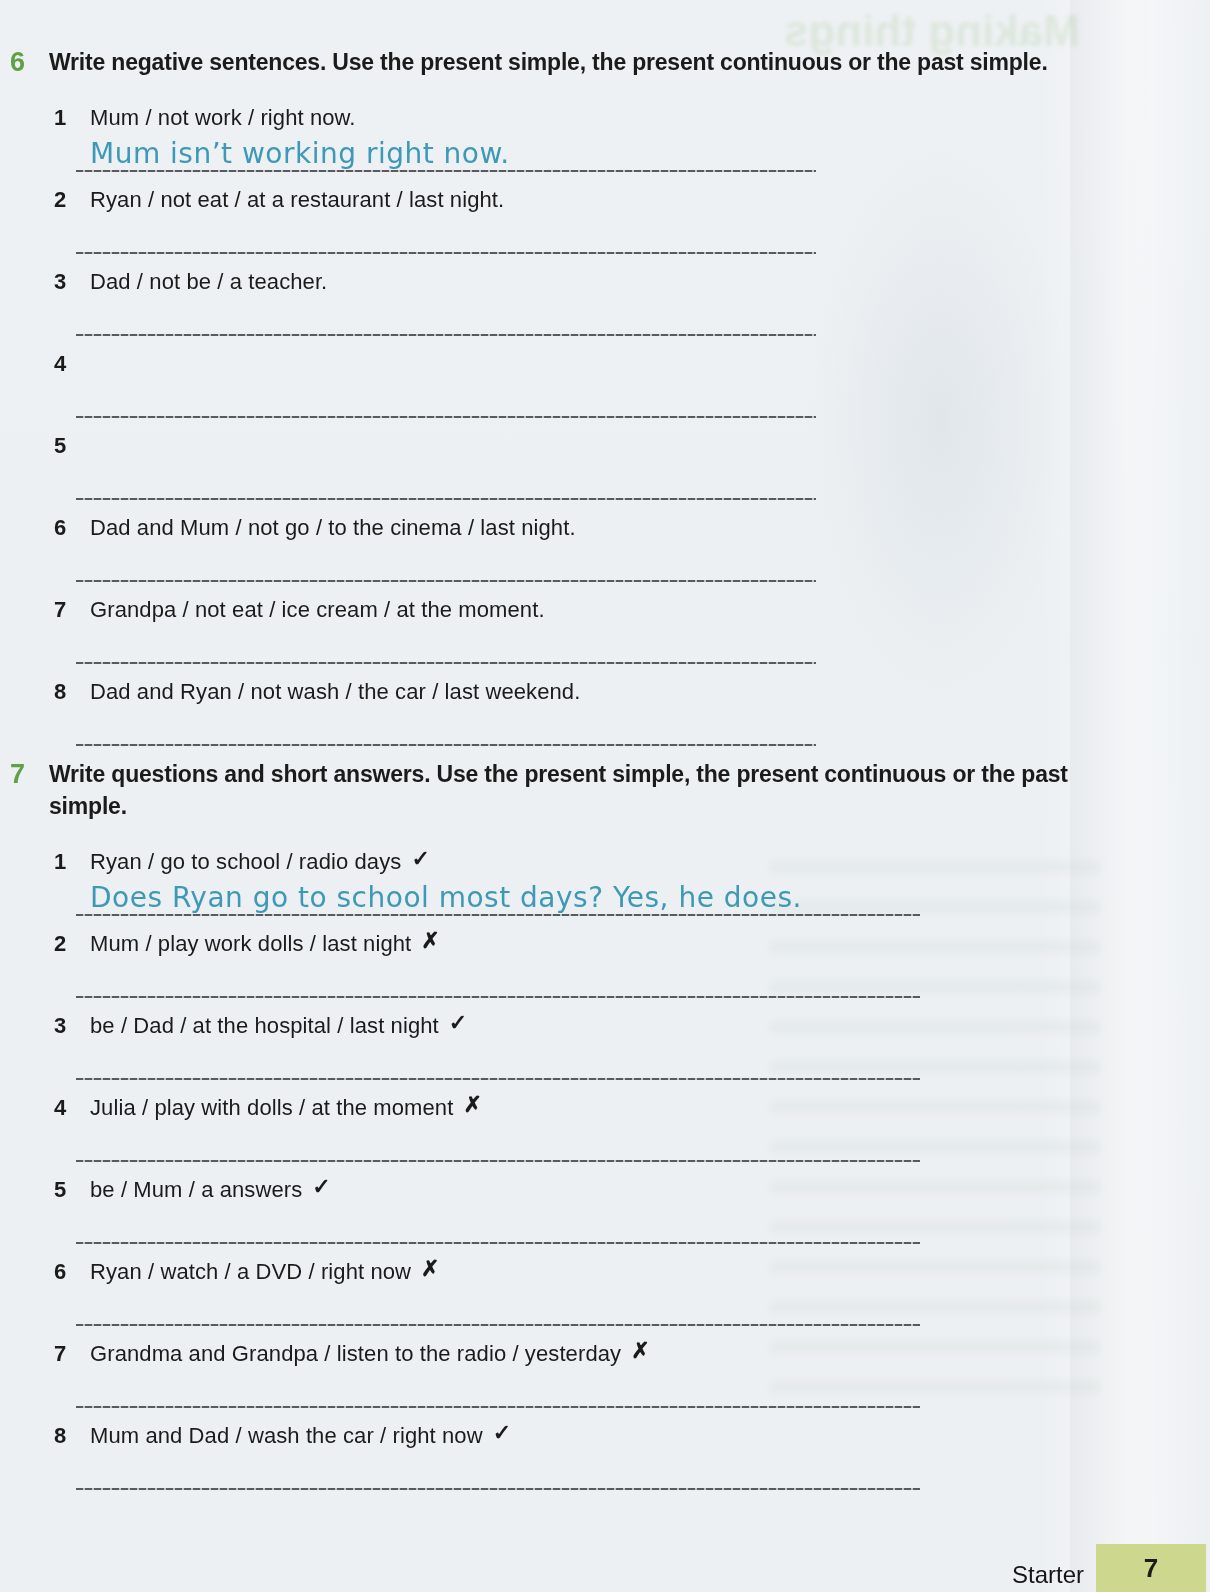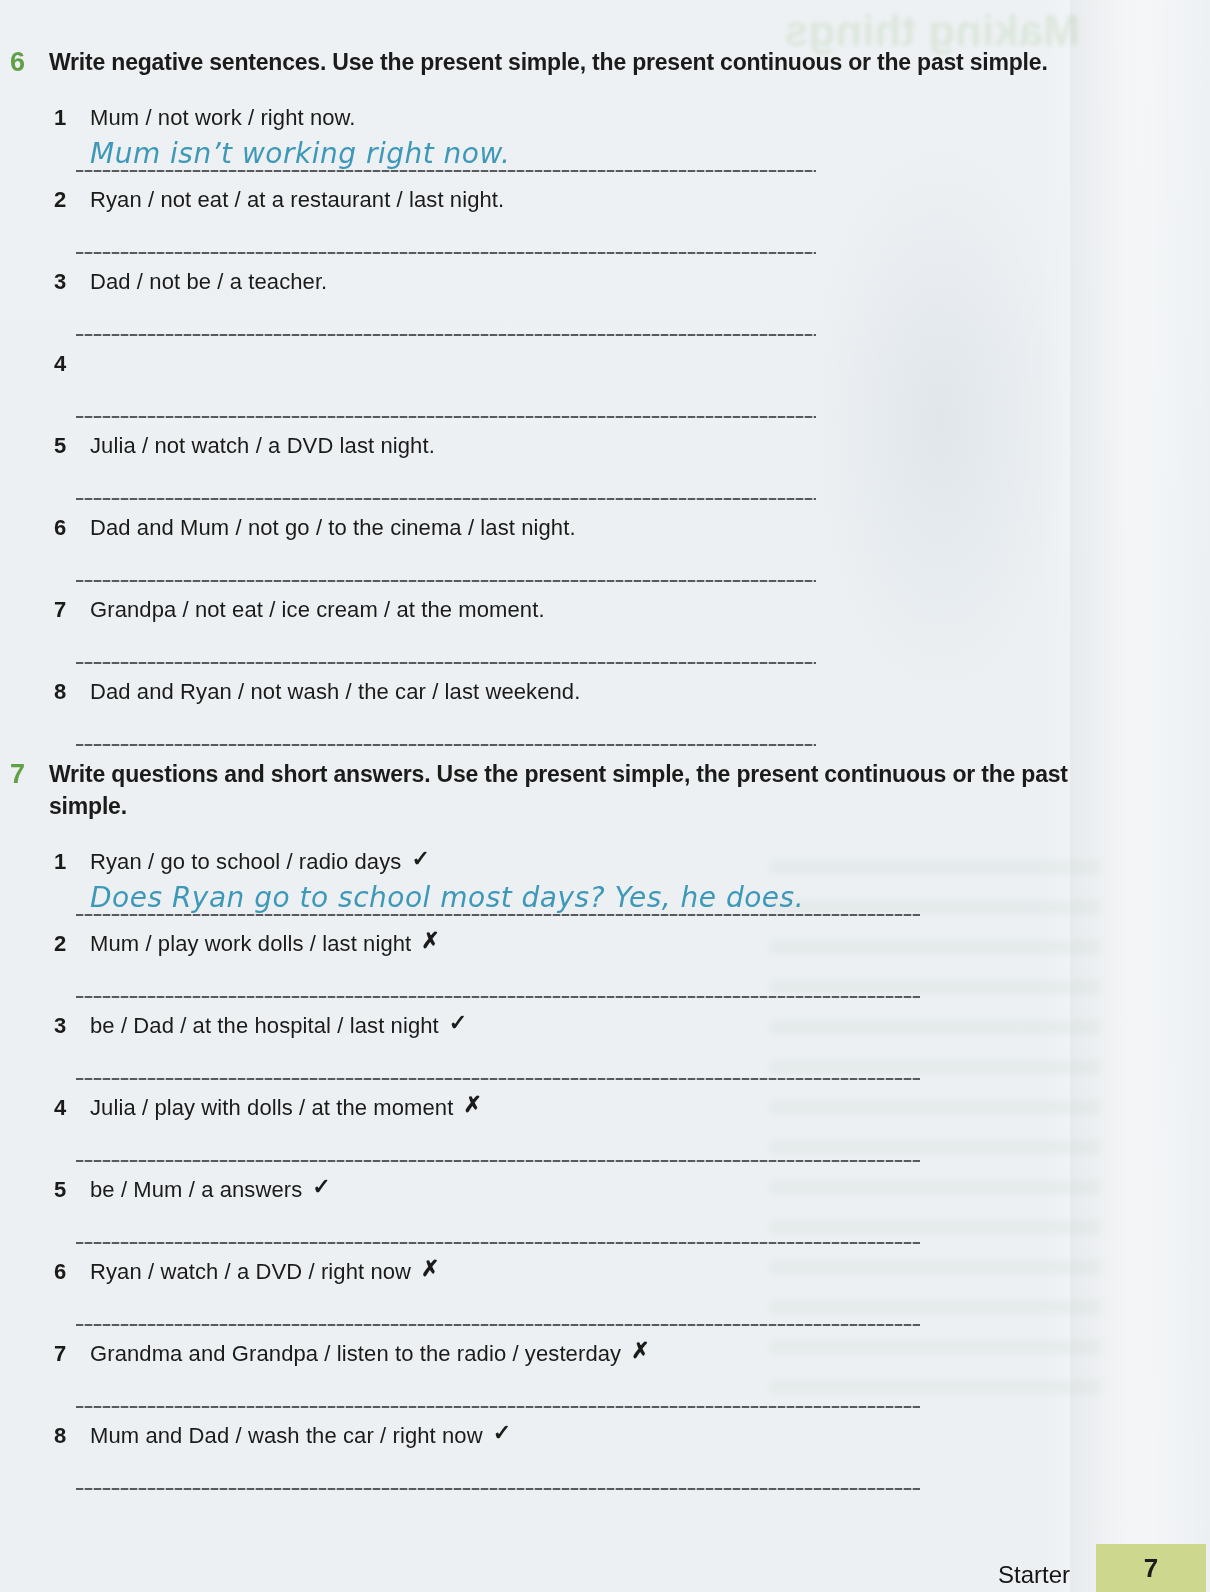--- a/index.html
+++ b/index.html
@@ -109,34 +109,33 @@
     background: repeating-linear-gradient(90deg, #595a5e 0 7px, rgba(89,90,94,.30) 7px 9px);
   }
   .answer-text {
     font-family: "DejaVu Sans", sans-serif;
     font-size: 28px;
     line-height: 34px;
     color: #3e98b8;
     letter-spacing: 0.5px;
     white-space: nowrap;
     padding-bottom: 1px;
-    font-style: italic;
   }
   .ex7 { margin-top: 10px; }
   .footer {
     position: absolute;
     right: 0;
     bottom: 0;
     display: flex;
     align-items: center;
   }
   .footer-label {
     font-size: 24px;
     color: #161616;
-    margin-right: 26px;
+    margin-right: 12px;
     margin-bottom: -14px;
   }
   .footer-box {
     width: 110px;
     height: 48px;
     margin-right: 4px;
     background: #cdd88e;
     display: flex;
     align-items: center;
     justify-content: center;
@@ -201,21 +200,20 @@
             <span class="item-num">4</span>
           </div>
           <div class="answer-line">
             <span class="answer-text"></span>
           </div>
         </div>
 
         <div class="item">
           <div class="item-row">
             <span class="item-num">5</span>
-            <span class="item-prompt">Julia / not watch / a DVD last night.</span>
           </div>
           <div class="answer-line">
             <span class="answer-text"></span>
           </div>
         </div>
 
         <div class="item">
           <div class="item-row">
             <span class="item-num">6</span>
             <span class="item-prompt">Dad and Mum / not go / to the cinema / last night.</span>

